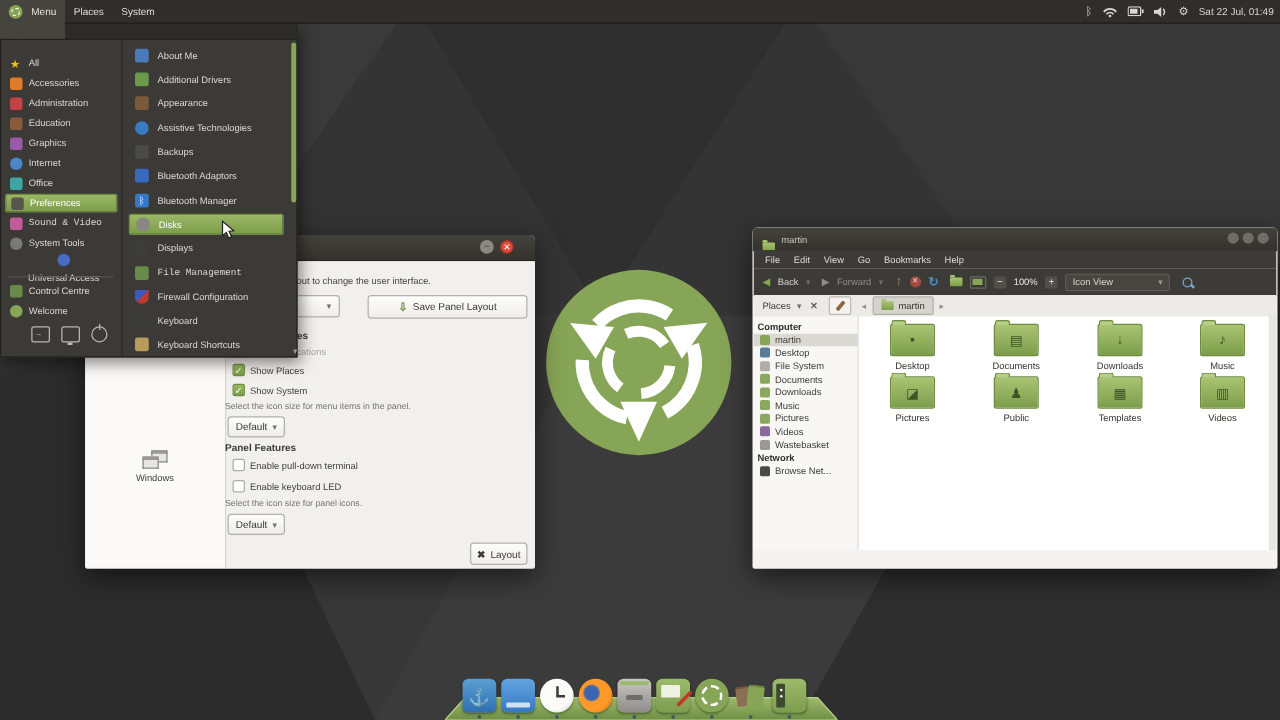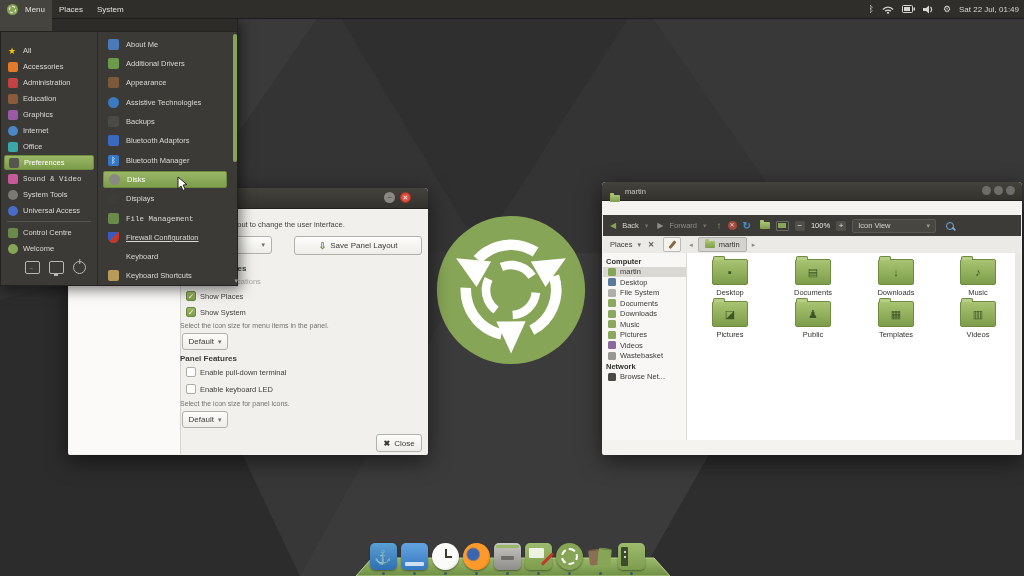--- a/index.html
+++ b/index.html
@@ -137,20 +137,28 @@
 </svg>
 
 <div id="caja" class="abs win">
   <div class="titlebar">
     <span class="minifolder abs" style="left:8px;top:6px;"></span>
     <span class="abs t" style="left:23px;top:5px;font-size:7.5px;color:#c9c7c2;">martin</span>
     <span class="wbtn" style="right:31px;width:9px;height:9px;background:#6e6d67;"></span>
     <span class="wbtn" style="right:19px;width:9px;height:9px;background:#6e6d67;"></span>
     <span class="wbtn" style="right:7px;width:9px;height:9px;background:#6e6d67;"></span>
   </div>
+  <div class="menubar">
+    <span>File</span>
+    <span>Edit</span>
+    <span>View</span>
+    <span>Go</span>
+    <span>Bookmarks</span>
+    <span>Help</span>
+  </div>
   <div class="toolbar">
     <span style="color:#87a556;font-size:8px;">◀</span>
     <span>Back</span>
     <span class="caret">▾</span>
     <span style="color:#8f8d88;font-size:8px;margin-left:3px;">▶</span>
     <span style="color:#8f8d88;">Forward</span>
     <span class="caret">▾</span>
     <span style="color:#87a556;font-weight:bold;font-size:10px;margin-left:4px;">↑</span>
     <span style="width:9px;height:9px;border-radius:50%;background:#a34a3e;color:#e8d5d0;font-size:6px;line-height:9px;text-align:center;">✕</span>
     <span style="color:#4a8cc8;font-weight:bold;font-size:10px;">↻</span>
@@ -279,20 +287,24 @@
   </div>
   <div id="caja-vscroll"></div>
 </div>
 
 <div id="tweak" class="abs win">
   <div class="titlebar">
     <span class="wbtn" style="right:33px;background:#8a8881;color:#33322e;">−</span>
     <span class="wbtn" style="right:17px;background:#dd4b39;border:1px solid #a23527;">✕</span>
   </div>
   <div id="tweak-side">
+    <div class="tside-item" style="top:142px;height:46px;">
+      <span class="win-glyph"></span>
+      <span>Windows</span>
+    </div>
   </div>
   <span class="abs t" style="left:110px;top:32px;font-size:7.5px;color:#454540;">Select a panel layout to change the user interface.</span>
   <div class="abs btn" style="left:116px;top:48px;width:88px;height:18px;justify-content:flex-end;padding-right:6px;">
         <span class="caret">▾</span>
       </div>
   <div class="abs btn" style="left:226px;top:48px;width:128px;height:19px;">
     <span style="color:#6d8c40;font-weight:bold;font-size:9px;">⇩</span>
     <span>Save Panel Layout</span>
   </div>
   <span class="abs t h-bold" style="left:122px;top:76px;">Menu Features</span>
@@ -322,21 +334,21 @@
     <span class="cb off"></span>
         <span class="cbl">Enable keyboard LED</span>
   </div>
   <span class="abs t hint" style="left:112px;top:212px;">Select the icon size for panel icons.</span>
   <div class="abs btn" style="left:114px;top:223px;width:46px;height:17px;">
     <span>Default</span>
         <span class="caret">▾</span>
   </div>
   <div class="abs btn" style="left:308px;top:246px;width:46px;height:18px;">
     <span style="font-weight:bold;">✖</span>
-    <span>Close</span>
+    <span>Layout</span>
   </div>
 </div>
 
 <div id="dock" class="abs">
   <svg class="abs" width="314" height="20" style="left:0;top:16px;">
     <defs>
           <linearGradient id="dg" x1="0" y1="0" x2="0" y2="1">
       <stop offset="0" stop-color="#9cba6a"></stop>
             <stop offset="1" stop-color="#6f8f45"></stop>
     </linearGradient>
@@ -414,21 +426,21 @@
         <span>Preferences</span>
       </div>
   <div class="mrow" style="top:152px;font-family:Liberation Mono, monospace;">
         <span class="cic" style="background:#c45a9a;"></span>
         <span>Sound &amp; Video</span>
       </div>
   <div class="mrow" style="top:168px;">
         <span class="cic" style="background:#7a7a74;border-radius:50%;"></span>
         <span>System Tools</span>
       </div>
-  <div class="mrow" style="top:184px;">
+  <div class="mrow" style="top:184px;flex-direction:column;">
         <span class="cic" style="background:#4a6ac8;border-radius:50%;"></span>
         <span>Universal Access</span>
       </div>
   <div id="msep" style="top:202px;"></div>
   <div class="mrow" style="top:206px;">
         <span class="cic" style="background:#6a8a4a;"></span>
         <span>Control Centre</span>
       </div>
   <div class="mrow" style="top:222px;">
         <span class="cic" style="background:#87a556;border-radius:50%;"></span>
@@ -477,21 +489,21 @@
           <span>Disks</span>
         </div>
     <div class="srow" style="top:158px;">
           <span class="sic" style="background:#3c3c38;"></span>
           <span>Displays</span>
         </div>
     <div class="srow" style="top:178px;font-family:Liberation Mono, monospace;">
           <span class="sic" style="background:#6a8a4a;"></span>
           <span>File Management</span>
         </div>
-    <div class="srow" style="top:197px;text-decoration:underline;">
+    <div class="srow" style="top:197px;">
           <span class="sic" style="background:linear-gradient(135deg,#3a5ac0 50%,#c0392b 50%);border-radius:0 0 50% 50%;"></span>
           <span>Firewall Configuration</span>
         </div>
     <div class="srow" style="top:216px;">
           <span class="sic" style="background:#3a3a36;"></span>
           <span>Keyboard</span>
         </div>
     <div class="srow" style="top:235px;">
           <span class="sic" style="background:#b89a5a;"></span>
           <span>Keyboard Shortcuts</span>

